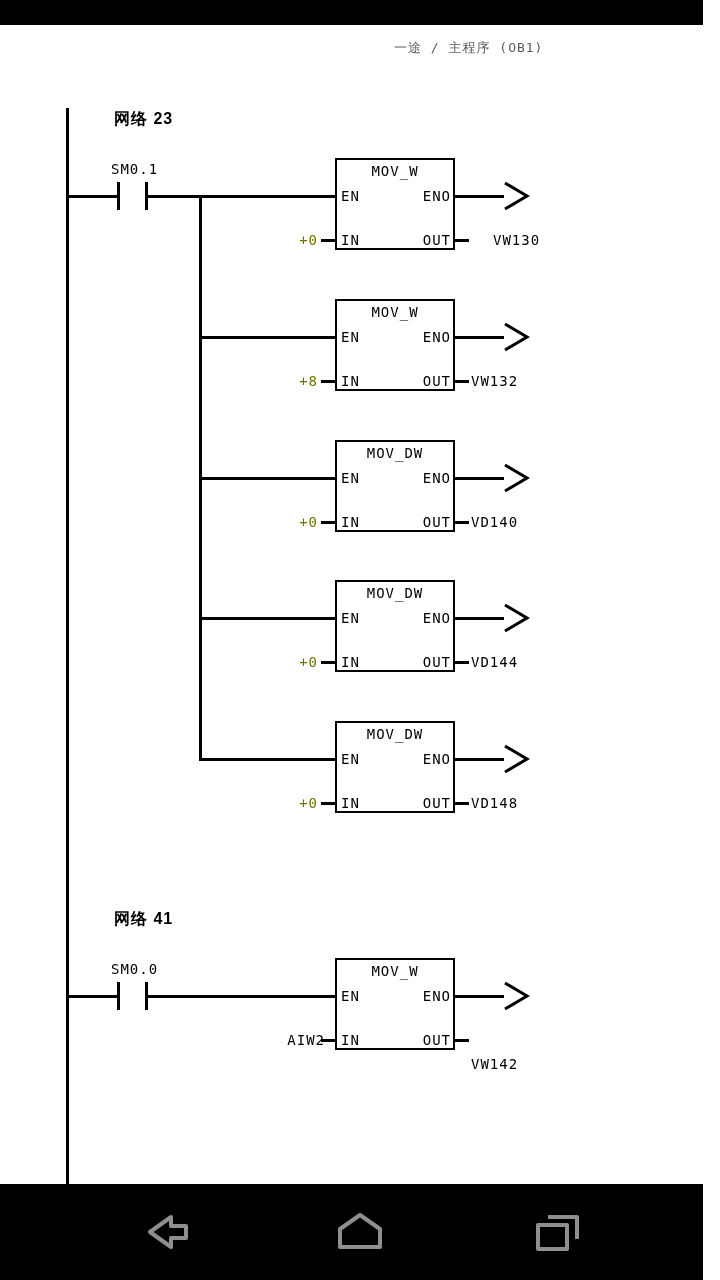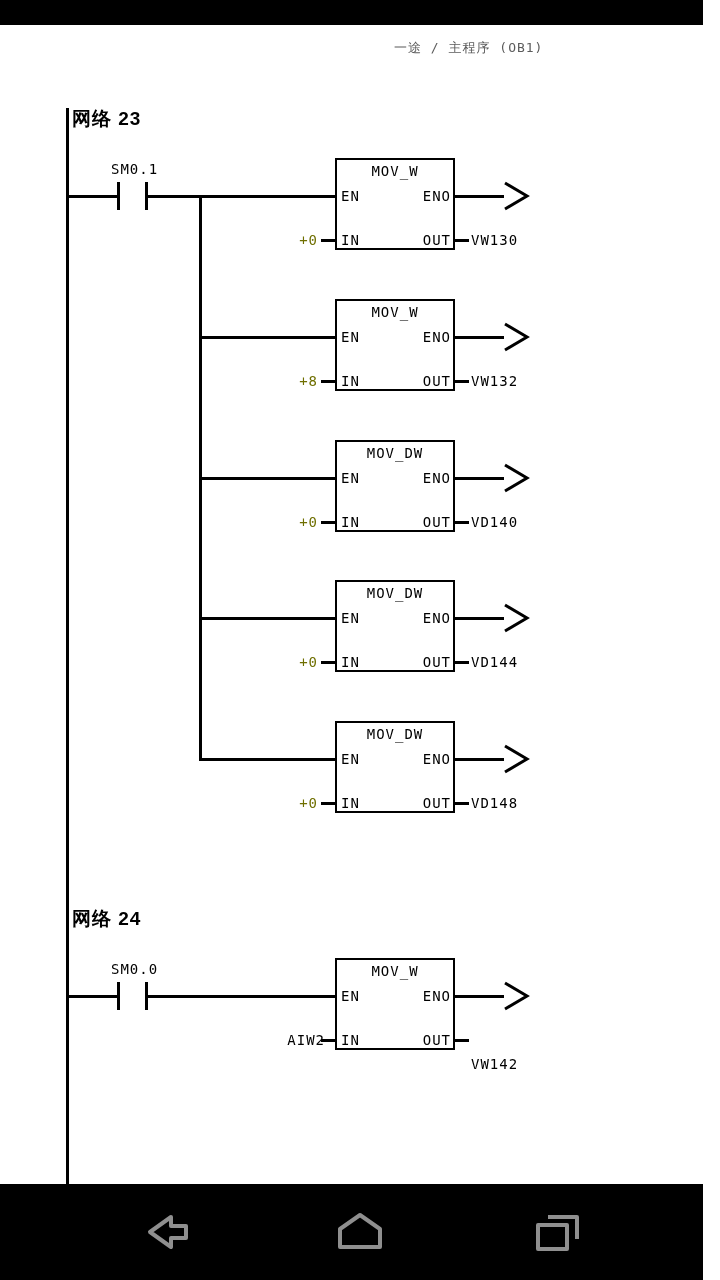--- a/index.html
+++ b/index.html
@@ -4,22 +4,22 @@
 <style>
   html,body{margin:0;padding:0;background:#fff;}
   #screen{position:relative;width:703px;height:1280px;overflow:hidden;background:#fff;
           font-family:"DejaVu Sans Mono","Liberation Mono",monospace;}
   #status-bar{position:absolute;left:0;top:0;width:720px;height:25px;background:#000;z-index:20;}
   #app-header{position:absolute;left:0;top:36px;width:720px;height:24px;z-index:5;}
   #app-header .crumb{position:absolute;left:394px;top:3px;font-size:13px;letter-spacing:1px;color:#5c5c5c;
           font-family:"DejaVu Sans Mono","Liberation Sans",monospace;}
   #ladder{position:absolute;left:0;top:0;width:720px;height:1184px;z-index:1;}
   .lt{position:absolute;font-size:14px;line-height:18px;letter-spacing:1px;color:#000;white-space:pre;text-align:center;}
-  .net-label{position:absolute;font-size:19px;line-height:18px;font-weight:700;letter-spacing:1px;color:#000;
-          font-family:"Liberation Sans","DejaVu Sans",sans-serif;white-space:pre;}
+  .net-label{position:absolute;font-size:16px;line-height:18px;font-weight:700;letter-spacing:1px;color:#000;
+          font-family:"Liberation Sans","DejaVu Sans",sans-serif;white-space:pre;margin-left:42px;}
   .fb{position:absolute;border:2px solid #000;background:#fff;box-sizing:border-box;}
   .arrow-wrap{position:absolute;}
   #nav-bar{position:absolute;left:0;top:1184px;width:720px;height:96px;background:#000;z-index:20;}
   .nav-btn{position:absolute;top:20px;width:56px;height:56px;background:transparent;border:none;padding:0;margin:0;cursor:pointer;}
   .nav-btn svg{display:block;margin:auto;}
 </style>
 </head>
 <body>
 
 <div id="screen">
@@ -42,21 +42,21 @@
       <div style="position: absolute; left: 199px; top: 195px; width: 3px; height: 565px; background: rgb(0, 0, 0);"></div>
       <div class="fb" style="left: 335px; top: 158px; width: 120px; height: 92px;"></div>
       <span class="lt" style="top: 162px; left: 335px; width: 120px; text-align: center;">MOV_W</span>
       <span class="lt" style="top: 187px; left: 341px;">EN</span>
       <span class="lt" style="top: 187px; right: 269px;">ENO</span>
       <span class="lt" style="top: 231px; left: 341px;">IN</span>
       <span class="lt" style="top: 231px; right: 269px;">OUT</span>
       <div style="position: absolute; left: 321px; top: 239px; width: 14px; height: 3px; background: rgb(0, 0, 0);"></div>
       <span class="lt" style="top: 231px; right: 402px; color: rgb(111, 111, 0);">+0</span>
       <div style="position: absolute; left: 455px; top: 239px; width: 14px; height: 3px; background: rgb(0, 0, 0);"></div>
-      <span class="lt" style="top: 231px; left: 471px;">VW130</span>
+      <span class="lt" style="top: 231px; left: 493px;">VW130</span>
       <div style="position: absolute; left: 455px; top: 195px; width: 49px; height: 3px; background: rgb(0, 0, 0);"></div>
       <div class="arrow-wrap" style="position: absolute; left: 502px; top: 181px; width: 28px; height: 30px;"><svg width="28" height="30" viewBox="0 0 28 30">
           <polyline points="3,2 25,15 3,28" fill="none" stroke="#000" stroke-width="3"></polyline>
         </svg></div>
       <div style="position: absolute; left: 199px; top: 336px; width: 136px; height: 3px; background: rgb(0, 0, 0);"></div>
       <div class="fb" style="left: 335px; top: 299px; width: 120px; height: 92px;"></div>
       <span class="lt" style="top: 303px; left: 335px; width: 120px; text-align: center;">MOV_W</span>
       <span class="lt" style="top: 328px; left: 341px;">EN</span>
       <span class="lt" style="top: 328px; right: 269px;">ENO</span>
       <span class="lt" style="top: 372px; left: 341px;">IN</span>
@@ -107,21 +107,21 @@
       <span class="lt" style="top: 794px; left: 341px;">IN</span>
       <span class="lt" style="top: 794px; right: 269px;">OUT</span>
       <div style="position: absolute; left: 321px; top: 802px; width: 14px; height: 3px; background: rgb(0, 0, 0);"></div>
       <span class="lt" style="top: 794px; right: 402px; color: rgb(111, 111, 0);">+0</span>
       <div style="position: absolute; left: 455px; top: 802px; width: 14px; height: 3px; background: rgb(0, 0, 0);"></div>
       <span class="lt" style="top: 794px; left: 471px;">VD148</span>
       <div style="position: absolute; left: 455px; top: 758px; width: 49px; height: 3px; background: rgb(0, 0, 0);"></div>
       <div class="arrow-wrap" style="position: absolute; left: 502px; top: 744px; width: 28px; height: 30px;"><svg width="28" height="30" viewBox="0 0 28 30">
           <polyline points="3,2 25,15 3,28" fill="none" stroke="#000" stroke-width="3"></polyline>
         </svg></div>
-      <span class="net-label" style="left: 72px; top: 910px;">网络 24</span>
+      <span class="net-label" style="left: 72px; top: 910px;">网络 41</span>
       <span class="lt" style="top: 960px; left: 111px;">SM0.0</span>
       <div style="position: absolute; left: 66px; top: 995px; width: 53px; height: 3px; background: rgb(0, 0, 0);"></div>
       <div style="position: absolute; left: 117px; top: 982px; width: 3px; height: 28px; background: rgb(0, 0, 0);"></div>
       <div style="position: absolute; left: 145px; top: 982px; width: 3px; height: 28px; background: rgb(0, 0, 0);"></div>
       <div style="position: absolute; left: 113px; top: 980px; width: 38px; height: 32px;"></div>
       <div style="position: absolute; left: 148px; top: 995px; width: 187px; height: 3px; background: rgb(0, 0, 0);"></div>
       <div class="fb" style="left: 335px; top: 958px; width: 120px; height: 92px;"></div>
       <span class="lt" style="top: 962px; left: 335px; width: 120px; text-align: center;">MOV_W</span>
       <span class="lt" style="top: 987px; left: 341px;">EN</span>
       <span class="lt" style="top: 987px; right: 269px;">ENO</span>

